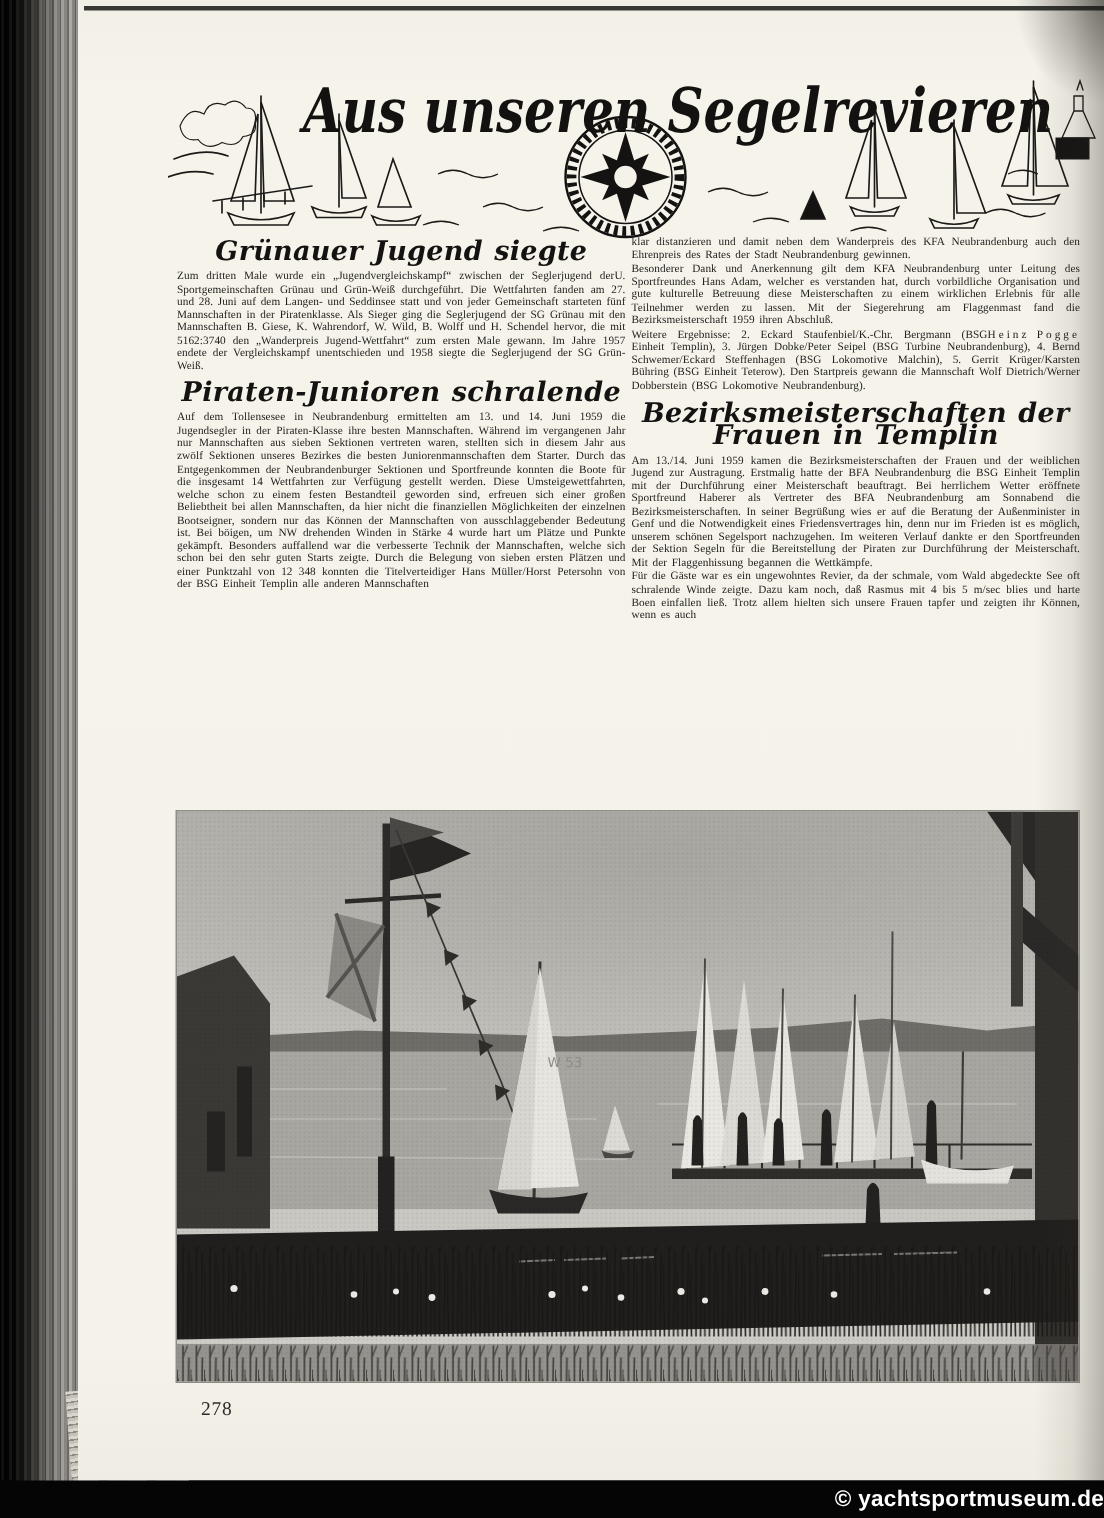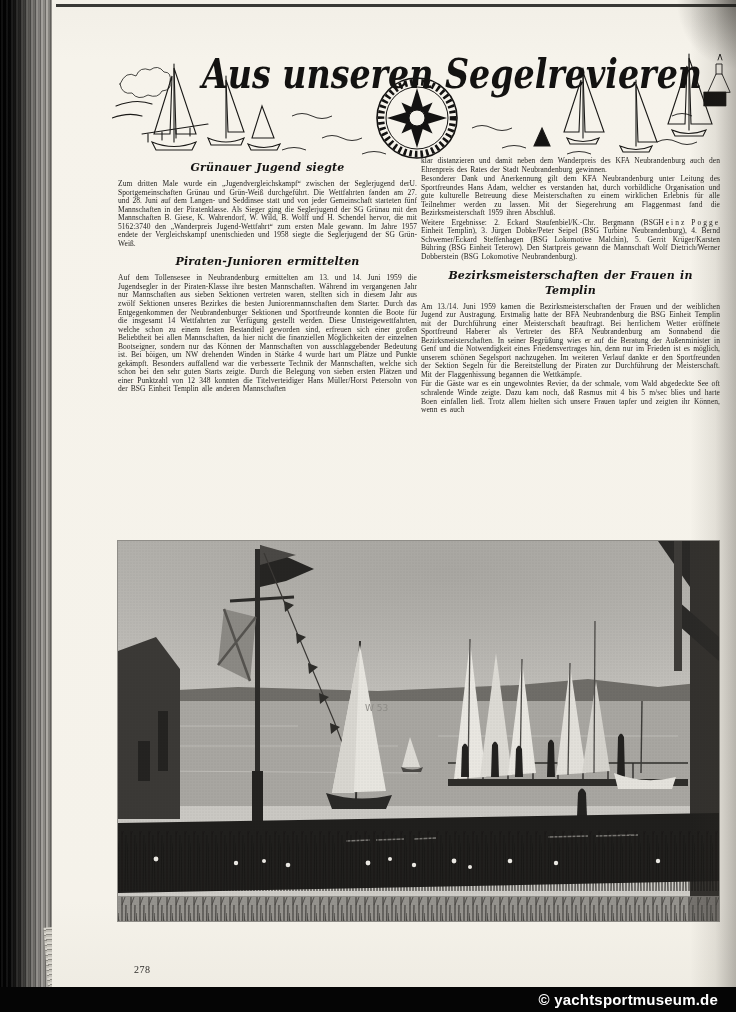--- a/index.html
+++ b/index.html
@@ -31,39 +31,39 @@
   }
   .page::before{ 
     content:"";position:absolute;top:0;right:0;width:60px;height:70px;
     background:radial-gradient(ellipse at top right,rgba(20,18,15,.45),rgba(20,18,15,0) 70%);
     pointer-events:none;
   }
   .topline{position:absolute;left:56px;top:4px;width:680px;height:3px;background:#181715;opacity:.85;}
   .bottom-bar{
     position:absolute;left:0;bottom:0;width:736px;height:25px;background:#050505;
     color:#fff;font-family:"Liberation Sans",sans-serif;font-weight:bold;font-size:15px;
-    line-height:25px;text-align:right;padding-right:18px;box-sizing:border-box;letter-spacing:.2px;
+    line-height:25px;text-align:right;padding-right:0;box-sizing:border-box;letter-spacing:.2px;
   }
   
   .header-art{position:absolute;left:60px;top:46px;width:620px;height:114px;}
   .col{position:absolute;top:160px;color:#1e1d1b;font-size:7.5px;line-height:8.55px;
        text-align:justify;word-spacing:1.1px;letter-spacing:.05px;}
   .col-left{left:66px;width:299px;}
   .col-right{left:369px;width:299px;top:157px;}
   .col p{margin:0 0 1px 0;}
   h2{
     font-family:"DejaVu Serif",serif;font-style:italic;font-weight:600;
-    font-size:11px;line-height:15px;text-align:center;color:#141312;
+    font-size:18px;line-height:15px;text-align:center;color:#141312;
     margin:6px 0 5px 0;letter-spacing:.2px;
   }
   h2.first{margin-top:0;}
   .sig{float:right;}
   .sig-spaced{float:right;letter-spacing:2px;}
   .photo{position:absolute;left:66px;top:541px;width:601px;height:380px;background:#b9b7b2;outline:1px solid #8f8d88;}
-  .page-num{position:absolute;left:82px;top:964px;font-size:10px;color:#2c2b29;letter-spacing:.5px;}
+  .page-num{position:absolute;left:82px;top:931px;font-size:13px;color:#2c2b29;letter-spacing:.5px;}
 </style>
 </head>
 <body>
 
 <div class="spine"></div>
 <div class="page-stack"></div>
 
 <div class="page">
 
   <svg class="header-art" viewBox="0 0 620 114">
@@ -122,21 +122,21 @@
       <path d="M596 46 l8 -18 6 0 8 18 z M604 28 l0 -10 6 0 0 10 M606 14 l2 -6 2 6" stroke-width=".9"></path>
       <path d="M592 46 l22 0 0 14 -22 0 z" fill="#141312" stroke-width=".7"></path>
     </g>
 
     <text x="340" y="42" text-anchor="middle" textLength="500" lengthAdjust="spacingAndGlyphs" font-family="DejaVu Serif, serif" font-style="italic" font-weight="bold" font-size="41" fill="#131211">Aus unseren Segelrevieren</text>
   </svg>
 
   <div class="col col-left">
     <h2 class="first">Grünauer Jugend siegte</h2>
     <p><span class="sig">U.</span><span>Zum dritten Male wurde ein „Jugendvergleichskampf“ zwischen der Seglerjugend der Sportgemeinschaften Grünau und Grün-Weiß durchgeführt. Die Wettfahrten fanden am 27. und 28. Juni auf dem Langen- und Seddinsee statt und von jeder Gemeinschaft starteten fünf Mannschaften in der Piratenklasse. Als Sieger ging die Seglerjugend der SG Grünau mit den Mannschaften B. Giese, K. Wahrendorf, W. Wild, B. Wolff und H. Schendel hervor, die mit 5162:3740 den „Wanderpreis Jugend-Wettfahrt“ zum ersten Male gewann. Im Jahre 1957 endete der Vergleichskampf unentschieden und 1958 siegte die Seglerjugend der SG Grün-Weiß.</span></p>
-    <h2><span>Piraten-Junioren ermittelten</span><br></h2>
+    <h2><span>Piraten-Junioren schralende</span><br></h2>
     <p>Auf dem Tollensesee in Neubrandenburg ermittelten am 13. und 14. Juni 1959 die Jugendsegler in der Piraten-Klasse ihre besten Mannschaften. Während im vergangenen Jahr nur Mannschaften aus sieben Sektionen vertreten waren, stellten sich in diesem Jahr aus zwölf Sektionen unseres Bezirkes die besten Juniorenmannschaften dem Starter. Durch das Entgegenkommen der Neubrandenburger Sektionen und Sportfreunde konnten die Boote für die insgesamt 14 Wettfahrten zur Verfügung gestellt werden. Diese Umsteigewettfahrten, welche schon zu einem festen Bestandteil geworden sind, erfreuen sich einer großen Beliebtheit bei allen Mannschaften, da hier nicht die finanziellen Möglichkeiten der einzelnen Bootseigner, sondern nur das Können der Mannschaften von ausschlaggebender Bedeutung ist. Bei böigen, um NW drehenden Winden in Stärke 4 wurde hart um Plätze und Punkte gekämpft. Besonders auffallend war die verbesserte Technik der Mannschaften, welche sich schon bei den sehr guten Starts zeigte. Durch die Belegung von sieben ersten Plätzen und einer Punktzahl von 12 348 konnten die Titelverteidiger Hans Müller/Horst Petersohn von der BSG Einheit Templin alle anderen Mannschaften</p>
   </div>
 
   <div class="col col-right">
     <p>klar distanzieren und damit neben dem Wanderpreis des KFA Neubrandenburg auch den Ehrenpreis des Rates der Stadt Neubrandenburg gewinnen.</p>
     <p>Besonderer Dank und Anerkennung gilt dem KFA Neubrandenburg unter Leitung des Sportfreundes Hans Adam, welcher es verstanden hat, durch vorbildliche Organisation und gute kulturelle Betreuung diese Meisterschaften zu einem wirklichen Erlebnis für alle Teilnehmer werden zu lassen. Mit der Siegerehrung am Flaggenmast fand die Bezirksmeisterschaft 1959 ihren Abschluß.</p>
     <p><span class="sig-spaced">Heinz Pogge</span><span>Weitere Ergebnisse: 2. Eckard Staufenbiel/K.-Chr. Bergmann (BSG Einheit Templin), 3. Jürgen Dobke/Peter Seipel (BSG Turbine Neubrandenburg), 4. Bernd Schwemer/Eckard Steffenhagen (BSG Lokomotive Malchin), 5. Gerrit Krüger/Karsten Bühring (BSG Einheit Teterow). Den Startpreis gewann die Mannschaft Wolf Dietrich/Werner Dobberstein (BSG Lokomotive Neubrandenburg).</span></p>
     <h2>Bezirksmeisterschaften der Frauen in Templin</h2>
     <p>Am 13./14. Juni 1959 kamen die Bezirksmeisterschaften der Frauen und der weiblichen Jugend zur Austragung. Erstmalig hatte der BFA Neubrandenburg die BSG Einheit Templin mit der Durchführung einer Meisterschaft beauftragt. Bei herrlichem Wetter eröffnete Sportfreund Haberer als Vertreter des BFA Neubrandenburg am Sonnabend die Bezirksmeisterschaften. In seiner Begrüßung wies er auf die Beratung der Außenminister in Genf und die Notwendigkeit eines Friedensvertrages hin, denn nur im Frieden ist es möglich, unserem schönen Segelsport nachzugehen. Im weiteren Verlauf dankte er den Sportfreunden der Sektion Segeln für die Bereitstellung der Piraten zur Durchführung der Meisterschaft. Mit der Flaggenhissung begannen die Wettkämpfe.</p>
     <p>Für die Gäste war es ein ungewohntes Revier, da der schmale, vom Wald abgedeckte See oft schralende Winde zeigte. Dazu kam noch, daß Rasmus mit 4 bis 5 m/sec blies und harte Boen einfallen ließ. Trotz allem hielten sich unsere Frauen tapfer und zeigten ihr Können, wenn es auch</p>

